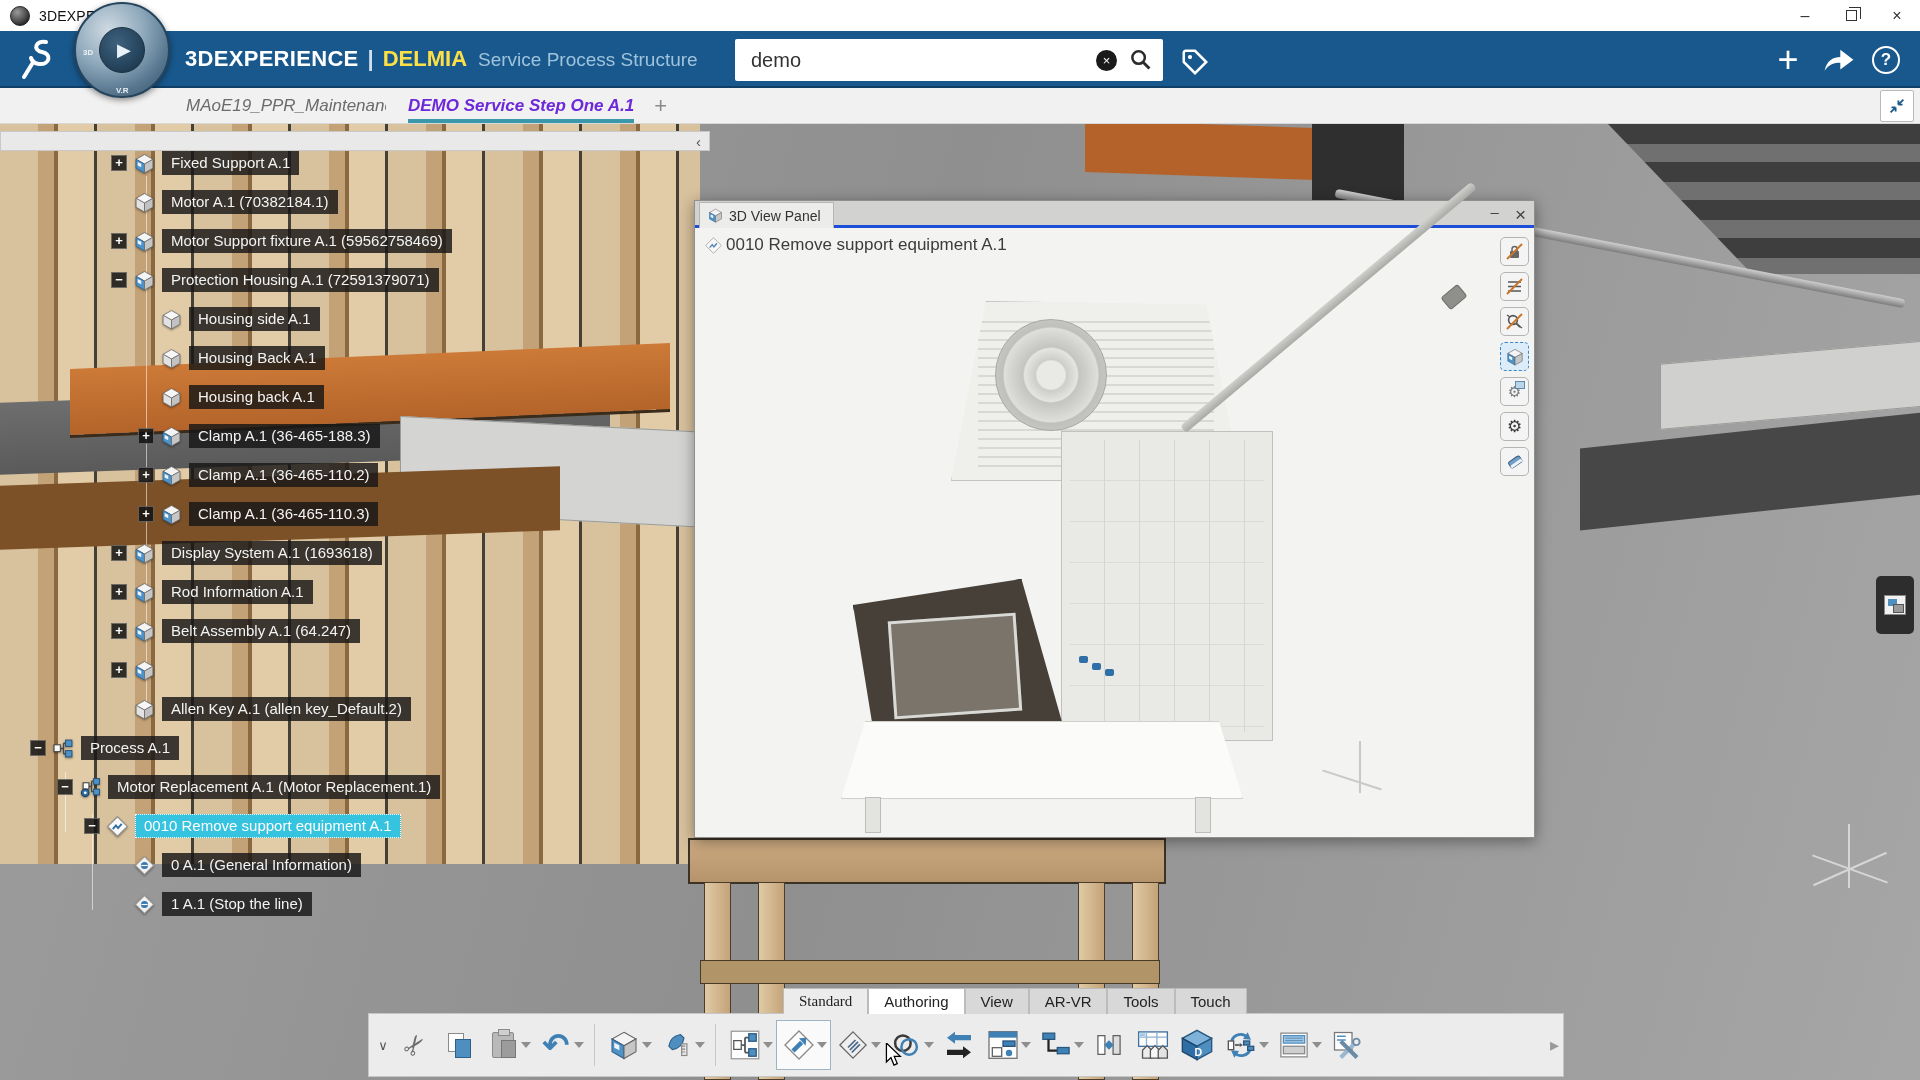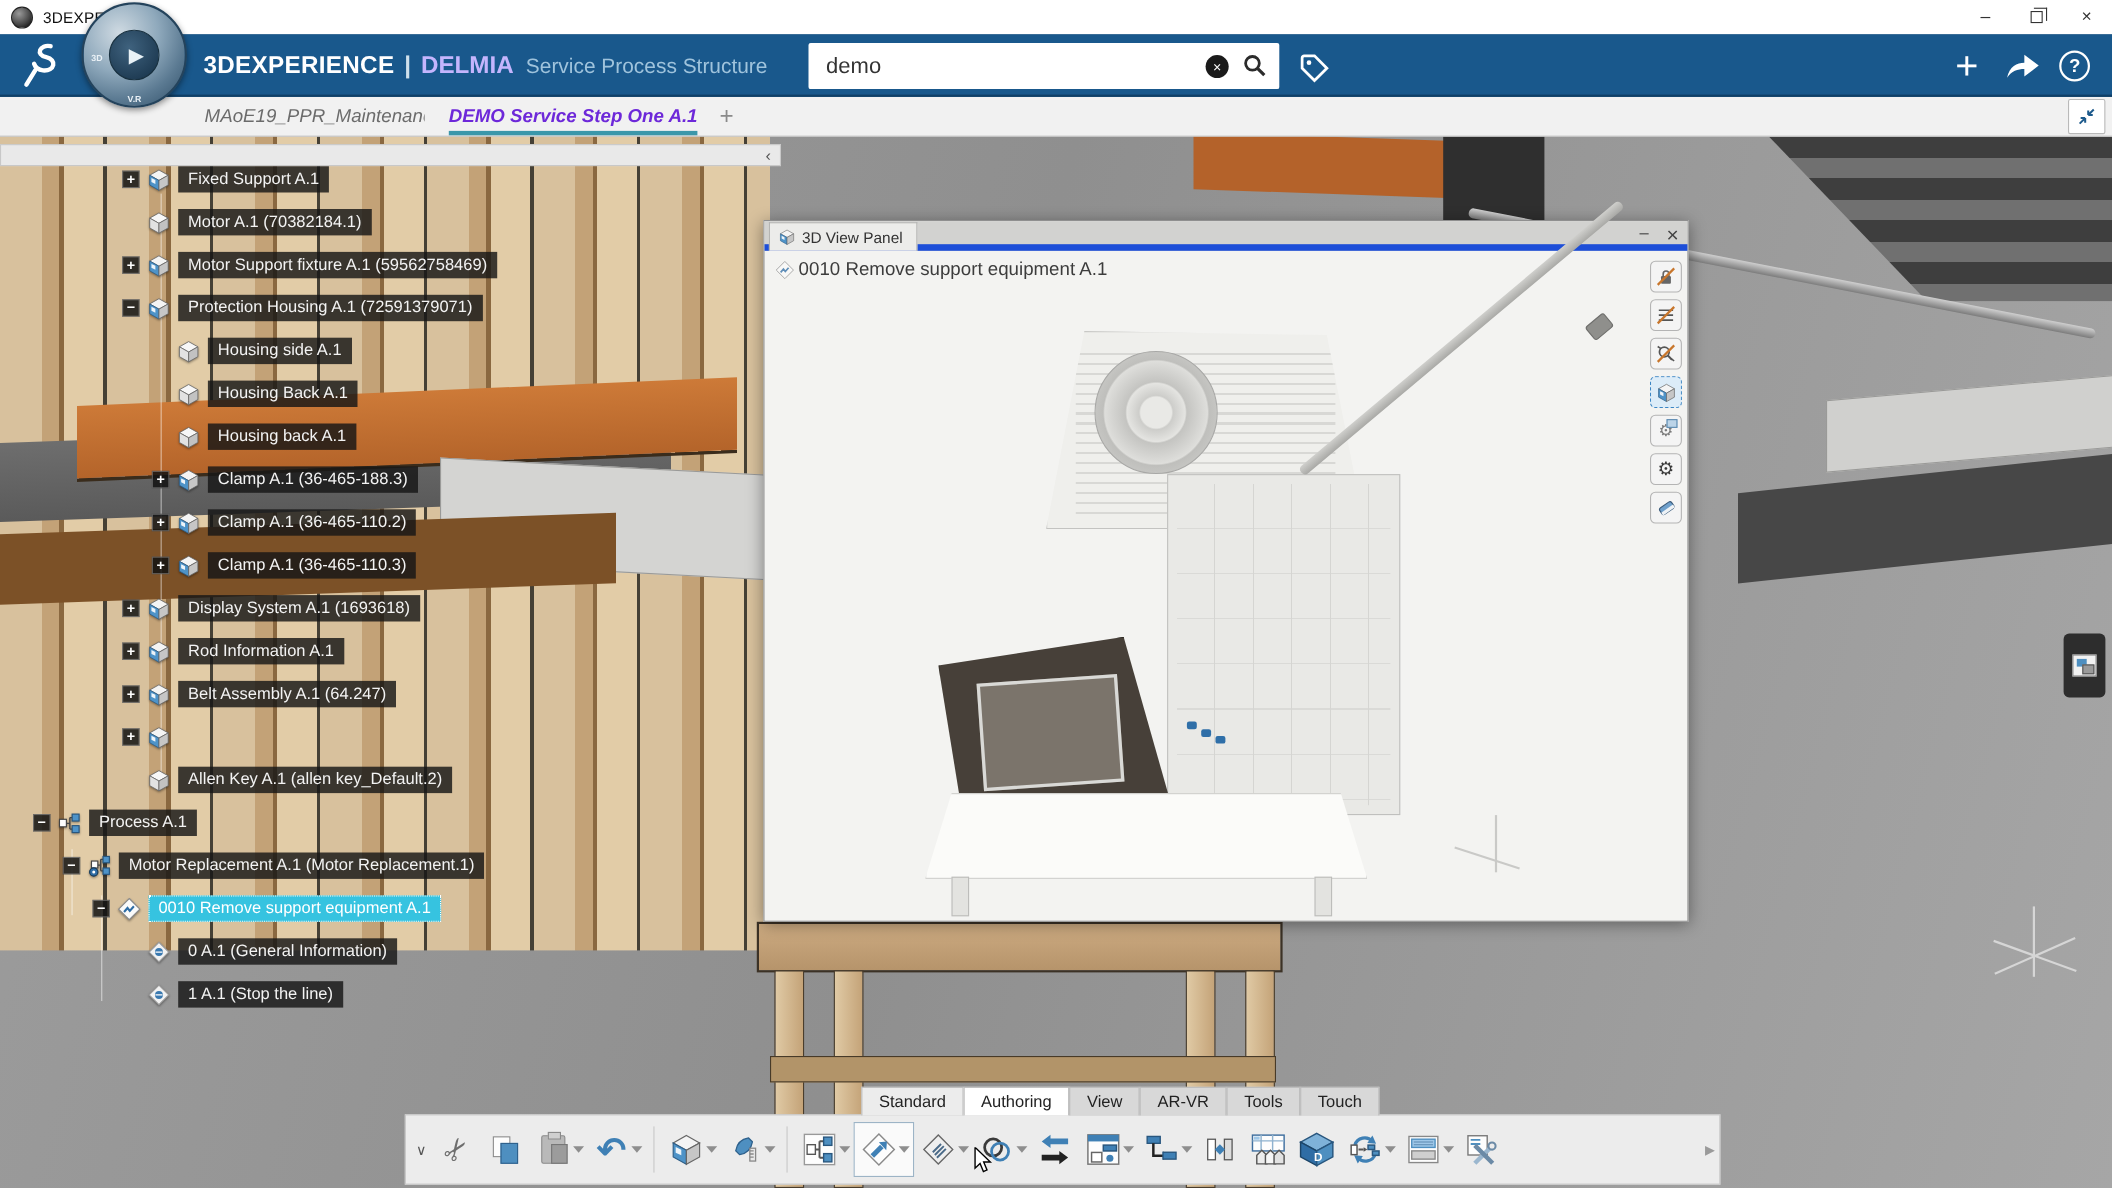--- a/index.html
+++ b/index.html
@@ -21,21 +21,21 @@
   #compass { position:absolute; left:74px; top:2px; width:96px; height:96px; border-radius:50%; z-index:70;
     background:radial-gradient(circle at 35% 28%, #cfdae2, #8fa9bc 40%, #5b7a92 68%, #2e4d66 100%);
     border:2px solid #24435c; box-shadow:0 2px 6px rgba(0,0,0,.45); }
   #compass-core { position:absolute; left:23px; top:23px; width:46px; height:46px; border-radius:50%;
     background:radial-gradient(circle at 40% 35%, #3f627e, #1f3c54 75%); border:1px solid #18303f;
     display:flex; align-items:center; justify-content:center; color:#e9f2f7; font-size:18px; padding-left:4px; }
   .compass-txt { position:absolute; color:#eaf1f6; font-size:8px; font-weight:bold; }
   #brand { margin-left:185px; display:flex; align-items:baseline; gap:9px; white-space:nowrap; }
   #brand .b1 { color:#fff; font-size:22px; font-weight:bold; letter-spacing:.3px; }
   #brand .sep { color:#cfe0ec; font-size:22px; font-weight:bold; }
-  #brand .b2 { color:#c4b5fd; font-size:22px; font-weight:bold; }
+  #brand .b2 { color:#fde047; font-size:22px; font-weight:bold; }
   #brand .b3 { color:#9fc3dc; font-size:19px; font-weight:normal; margin-left:2px; }
   #searchbox { position:absolute; left:735px; top:8px; width:428px; height:42px; background:#fff; border-radius:2px; display:flex; align-items:center; padding:0 10px 0 16px; }
   #search-input { flex:1; border:none; outline:none; font-size:20px; color:#333; font-family:"Liberation Sans",sans-serif; background:transparent; }
   #search-clear { width:21px; height:21px; border-radius:50%; background:#1a1a1a; color:#fff; font-size:13px; line-height:21px; text-align:center; margin-right:12px; }
   #tag-btn { position:absolute; left:1180px; top:16px; }
   #space-btn { position:absolute; left:1540px; top:0; height:57px; display:flex; align-items:center; gap:10px; color:#fff; font-size:18px; }
   .chev-down { width:9px; height:9px; border-right:2px solid #fff; border-bottom:2px solid #fff; transform:rotate(45deg); margin-top:-4px; }
   #plus-btn { position:absolute; left:1768px; top:0; height:57px; width:40px; color:#fff; font-size:36px; font-weight:300; display:flex; align-items:center; justify-content:center; }
   #share-btn { position:absolute; left:1822px; top:13px; }
   #help-btn { position:absolute; left:1872px; top:15px; width:28px; height:28px; border:2.5px solid #fff; border-radius:50%; color:#fff; font-size:17px; font-weight:bold; display:flex; align-items:center; justify-content:center; }
@@ -88,21 +88,21 @@
   .trow { position:absolute; display:flex; align-items:center; height:26px; white-space:nowrap; }
   .lvl0{left:30px}.lvl1{left:57px}.lvl2{left:84px}.lvl3{left:111px}.lvl4{left:138px}
   .exp { width:16px; height:16px; flex:none; background:rgba(18,18,18,.85); border:1px solid rgba(255,255,255,.3); color:#fff; font-size:13px; font-weight:bold; line-height:14px; text-align:center; margin-right:7px; }
   .exp:empty { visibility:hidden; }
   .ti { width:21px; height:21px; flex:none; filter:drop-shadow(0 1px 1px rgba(0,0,0,.4)); }
   .chip { margin-left:7px; background:rgba(22,22,22,.82); color:#f3f3f3; font-size:15px; padding:3px 9px 4px; }
   .chip.sel { background:#36c3e0; color:#ffffff; border:1px dotted #fff; padding:2px 8px 3px; }
 
   
   #panel { position:absolute; left:694px; top:76px; width:841px; height:638px; background:#f3f3f1; border:1px solid #8f8f8f; box-shadow:0 3px 14px rgba(0,0,0,.4); z-index:35; }
-  #panel-header { position:absolute; left:0; top:0; width:100%; height:27px; background:#d2d2d0; border-bottom:6px solid #1d4ed8; }
+  #panel-header { position:absolute; left:0; top:0; width:100%; height:27px; background:#d2d2d0; border-bottom:3px solid #1d4ed8; }
   #panel-tab { position:absolute; left:4px; top:1px; height:26px; background:#ececea; border:1px solid #b5b5b3; border-bottom:none; display:flex; align-items:center; gap:6px; padding:0 12px 0 8px; font-size:14px; color:#333; }
   #panel-controls { position:absolute; right:8px; top:0; height:27px; display:flex; align-items:center; gap:16px; color:#444; }
   #panel-controls .pc-min { font-size:15px; margin-top:-6px; }
   #panel-controls .pc-close { font-size:19px; }
   #panel-heading { position:absolute; left:10px; top:34px; display:flex; align-items:center; gap:4px; font-size:17px; color:#3c3c3c; z-index:5; }
   #panel-tools { position:absolute; right:5px; top:36px; display:flex; flex-direction:column; gap:6px; z-index:6; }
   .ptool { width:29px; height:29px; background:#f4f4f4; border:1px solid #b4b4b4; border-radius:5px; display:flex; align-items:center; justify-content:center; }
   .ptool.active { border:1px dashed #3c86c4; background:#dcecf8; }
   .ptool .g { font-size:17px; color:#3a3a3a; line-height:1; }
   .ptool .g.light { color:#7a7a7a; font-size:15px; }
@@ -121,21 +121,21 @@
   #mk-console { left:158px; top:378px; width:216px; height:186px; background:#474039; border:1px solid #2c2722; clip-path:polygon(0 14%,78% 0,100% 90%,12% 100%); }
   #mk-screen { left:196px; top:416px; width:128px; height:98px; background:#7b746b; border:3px solid #d9d9d6; transform:rotate(-4deg); }
   #mk-table { left:146px; top:520px; width:402px; height:78px; background:#fbfbf9; border:1px solid #cfcfcc; clip-path:polygon(6% 0,94% 0,100% 100%,0 100%); }
   #mk-tableleg1, #mk-tableleg2 { top:596px; width:16px; height:36px; background:#e3e3e0; border:1px solid #bdbdbb; }
   .mk-blue { width:9px; height:7px; background:#2f6fa8; border-radius:2px; }
   #panel-axis div { position:absolute; background:#c9c9c7; }
 
   
   #btabs { position:absolute; left:783px; top:864px; display:flex; z-index:45; }
   .btab { height:26px; padding:0 15px; display:flex; align-items:center; font-size:15px; color:#222; background:#d8d8d8; border:1px solid #bcbcbc; border-bottom:none; }
-  .btab.first { background:#ececec; }
+  .btab.first { background:#ececec;font-family:Liberation Serif, serif; }
   .btab.active { background:#ffffff; }
 
   
   #toolbar { position:absolute; left:368px; top:889px; width:1196px; height:64px; background:#ececec; border:1px solid #c6c6c6; z-index:44; display:flex; align-items:center; padding:0 4px; }
   #tb-collapse { width:20px; color:#555; font-size:13px; text-align:center; }
   .tb { width:44px; height:48px; display:flex; align-items:center; justify-content:center; flex:none; }
   .tb .g { font-size:27px; color:#6e6e6e; line-height:1; }
   .caret { width:0; height:0; border-left:5px solid transparent; border-right:5px solid transparent; border-top:6px solid #8e8e8e; margin:0 3px 0 -4px; flex:none; }
   .tsep { width:1px; height:42px; background:#c7c7c7; margin:0 7px; flex:none; }
   .tb-group { display:flex; align-items:center; border:1px solid transparent; }

